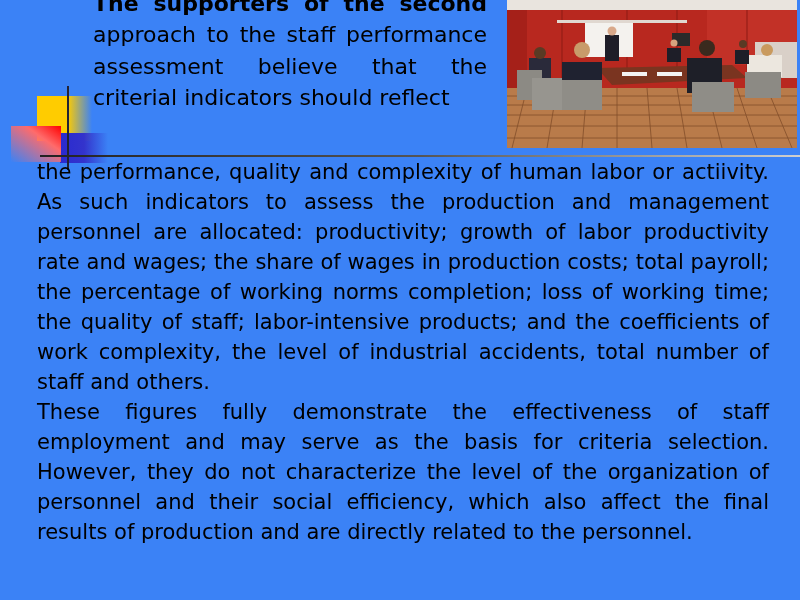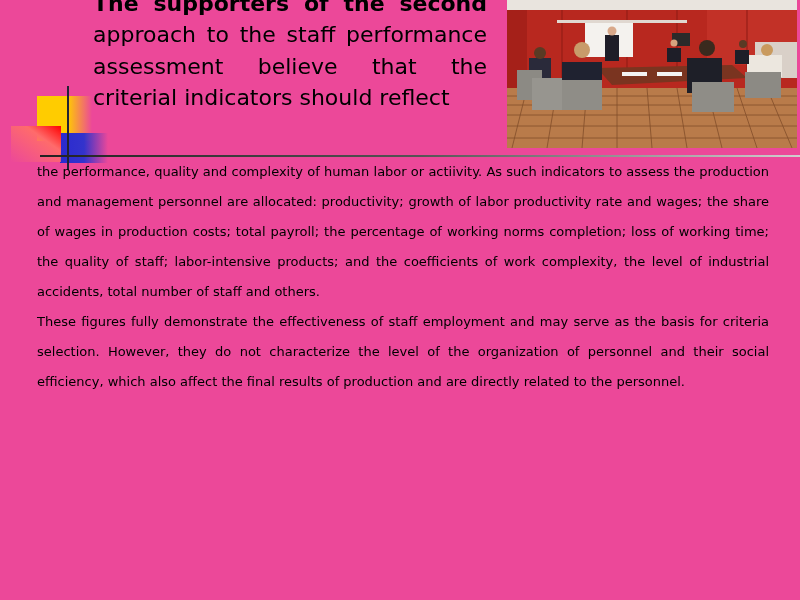--- a/index.html
+++ b/index.html
@@ -12,21 +12,21 @@
       height: 600px;
       position: relative;
       overflow: hidden;
       font-family: "DejaVu Sans", sans-serif;
       color: #000000;
     }
     .slide {
       position: absolute;
       left: 0; top: 0;
       width: 800px; height: 600px;
-      background: #ec4899;
+      background: #3b82f6;
     }
     
     .deco { position: absolute; }
     .deco-yellow {
       left: 37px; top: 96px; width: 55px; height: 45px;
       background: linear-gradient(to right, #ffcc00 0%, #ffcc00 55%, rgba(255,204,0,0) 100%);
     }
     .deco-blue {
       left: 60px; top: 133px; width: 48px; height: 30px;
       background: linear-gradient(to right, #2a2ad0 0%, #3333cc 50%, rgba(51,51,204,0) 100%);
@@ -67,21 +67,21 @@
       overflow: hidden;
       background: #b5261e;
     }
     .photo svg { display: block; }
     
     .body-text {
       position: absolute;
       left: 37px;
       top: 157px;
       width: 732px;
-      font-size: 13px;
+      font-size: 21px;
       line-height: 30px;
       text-align: justify;
     }
     .body-text p {
       margin: 0;
       text-align: justify;
       text-align-last: left;
     }
   </style>
 </head>

